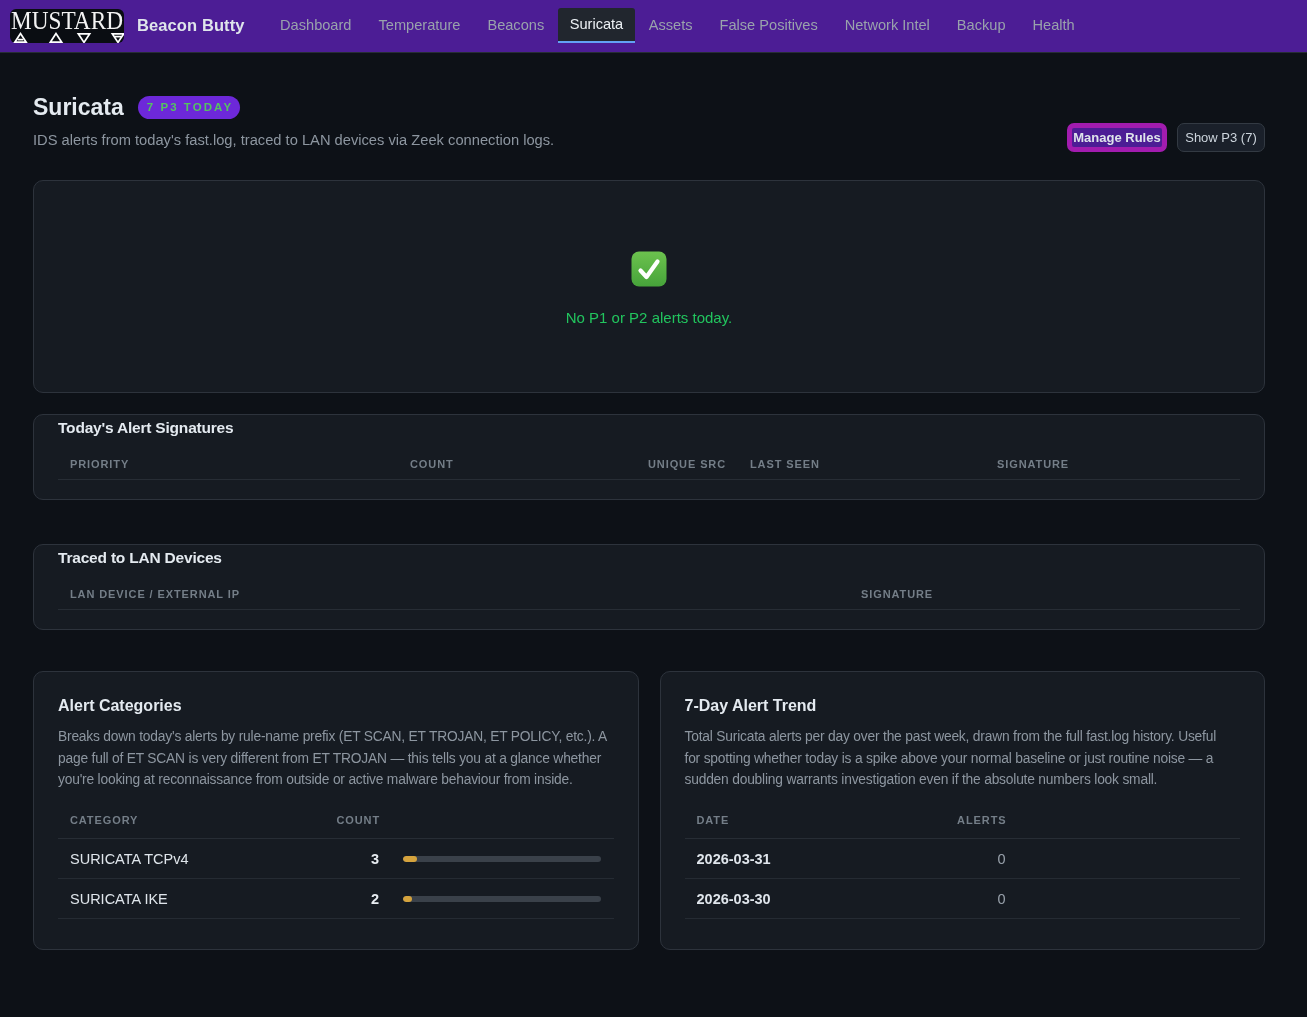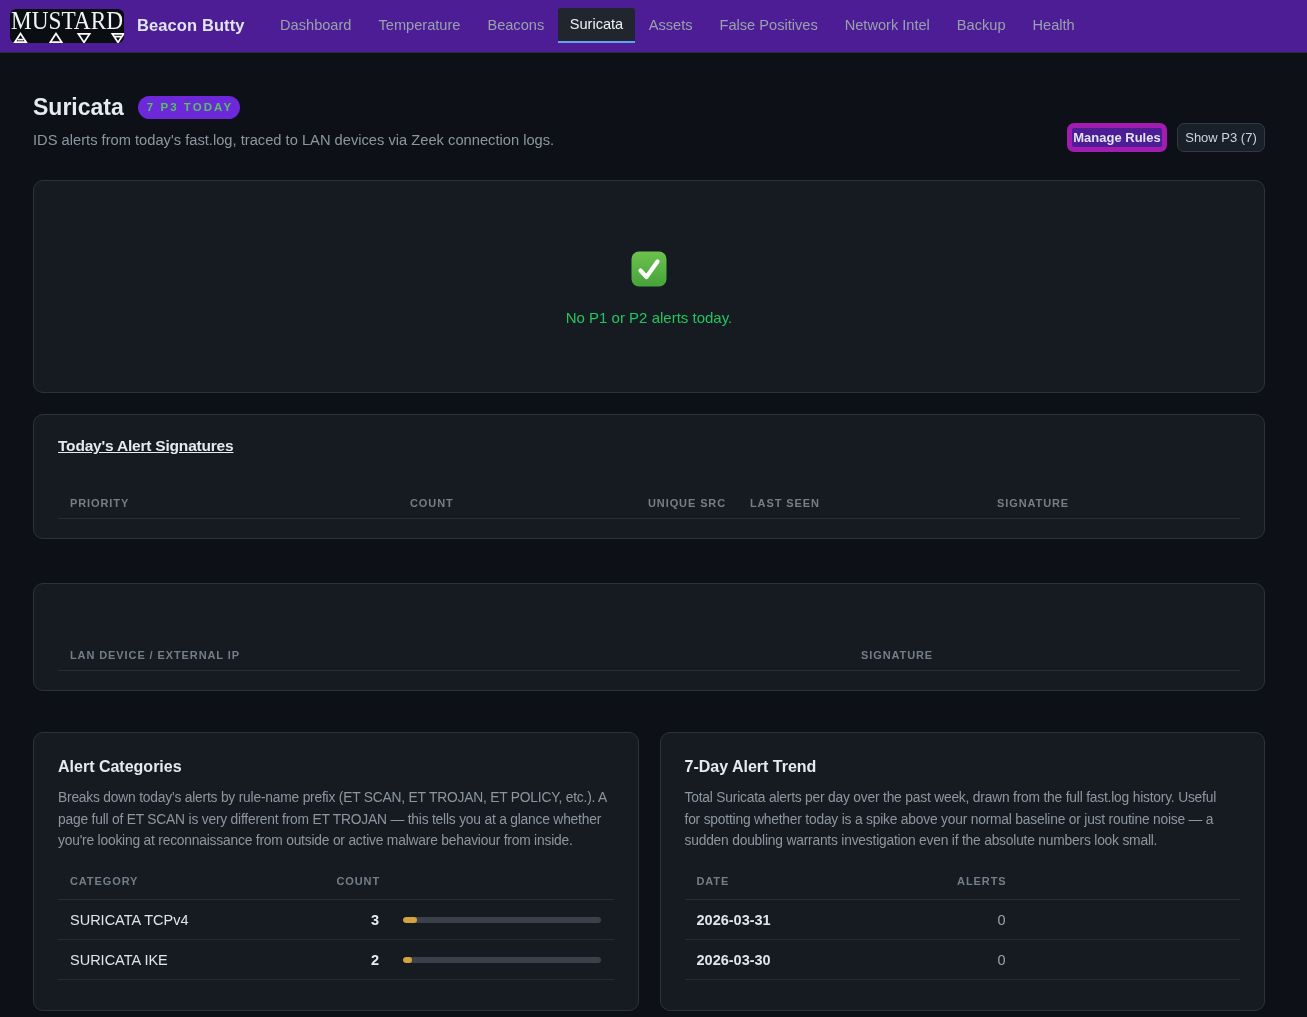--- a/index.html
+++ b/index.html
@@ -26,23 +26,23 @@
 .btn.ghost { background:#1a202a; border:1px solid #333a43; color:#cdd5dd; width:88px; }
 
 .card { background:#161b22; border:1px solid #2d333c; border-radius:10px; }
 
 
 .hero { margin-top:28px; height:213px; text-align:center; }
 .hero .emoji { margin:70px auto 0; width:36px; height:36px; display:block; }
 .hero .msg { color:#22c55e; font-size:15px; margin-top:22px; }
 
 
-.tcard { margin-top:21px; padding:22px 24px 0;text-decoration:underline; }
+.tcard { margin-top:21px; padding:4px 24px 0; }
 .tcard h2 { font-size:15.5px; line-height:17px; font-weight:bold; color:#e4eaf0; letter-spacing:-0.2px; }
-.thead { position:relative; height:8px; margin-top:46px; border-bottom:1px solid #272d35; padding-bottom:10px; box-sizing:content-box; }
+.thead { position:relative; height:8px; margin-top:25px; border-bottom:1px solid #272d35; padding-bottom:10px; box-sizing:content-box; }
 .thead span { position:absolute; top:-3px; font-size:11px; font-weight:bold; letter-spacing:0.9px; color:#747e88; }
 .tcard .pad-bottom { height:19px; }
 
 
 .grid2 { display:flex; gap:21px; margin-top:41px; }
 .gcard { width:605.5px; padding:25px 24px 0; }
 .gcard h2 { font-size:16px; font-weight:bold; color:#e4eaf0; }
 .gcard p { color:#8d96a0; font-size:13.8px; letter-spacing:-0.2px; line-height:21.7px; margin-top:11px; white-space:nowrap; }
 .mini-head { display:flex; margin-top:23px; padding:0 12px 12px; border-bottom:1px solid #272d35; }
 .mini-head span { font-size:11px; font-weight:bold; letter-spacing:0.9px; color:#747e88; }
@@ -118,20 +118,21 @@
       <span style="left:12px;">PRIORITY</span>
       <span style="left:352px;">COUNT</span>
       <span style="left:590px;">UNIQUE SRC</span>
       <span style="left:692px;">LAST SEEN</span>
       <span style="left:939px;">SIGNATURE</span>
     </div>
     <div class="pad-bottom"></div>
   </div>
 
   <div class="card tcard" style="margin-top:44px;">
+    <h2>Traced to LAN Devices</h2>
     <div class="thead">
       <span style="left:12px;">LAN DEVICE / EXTERNAL IP</span>
       <span style="left:803px;">SIGNATURE</span>
     </div>
     <div class="pad-bottom"></div>
   </div>
 
   <div class="grid2">
     <div class="card gcard">
       <h2>Alert Categories</h2>

